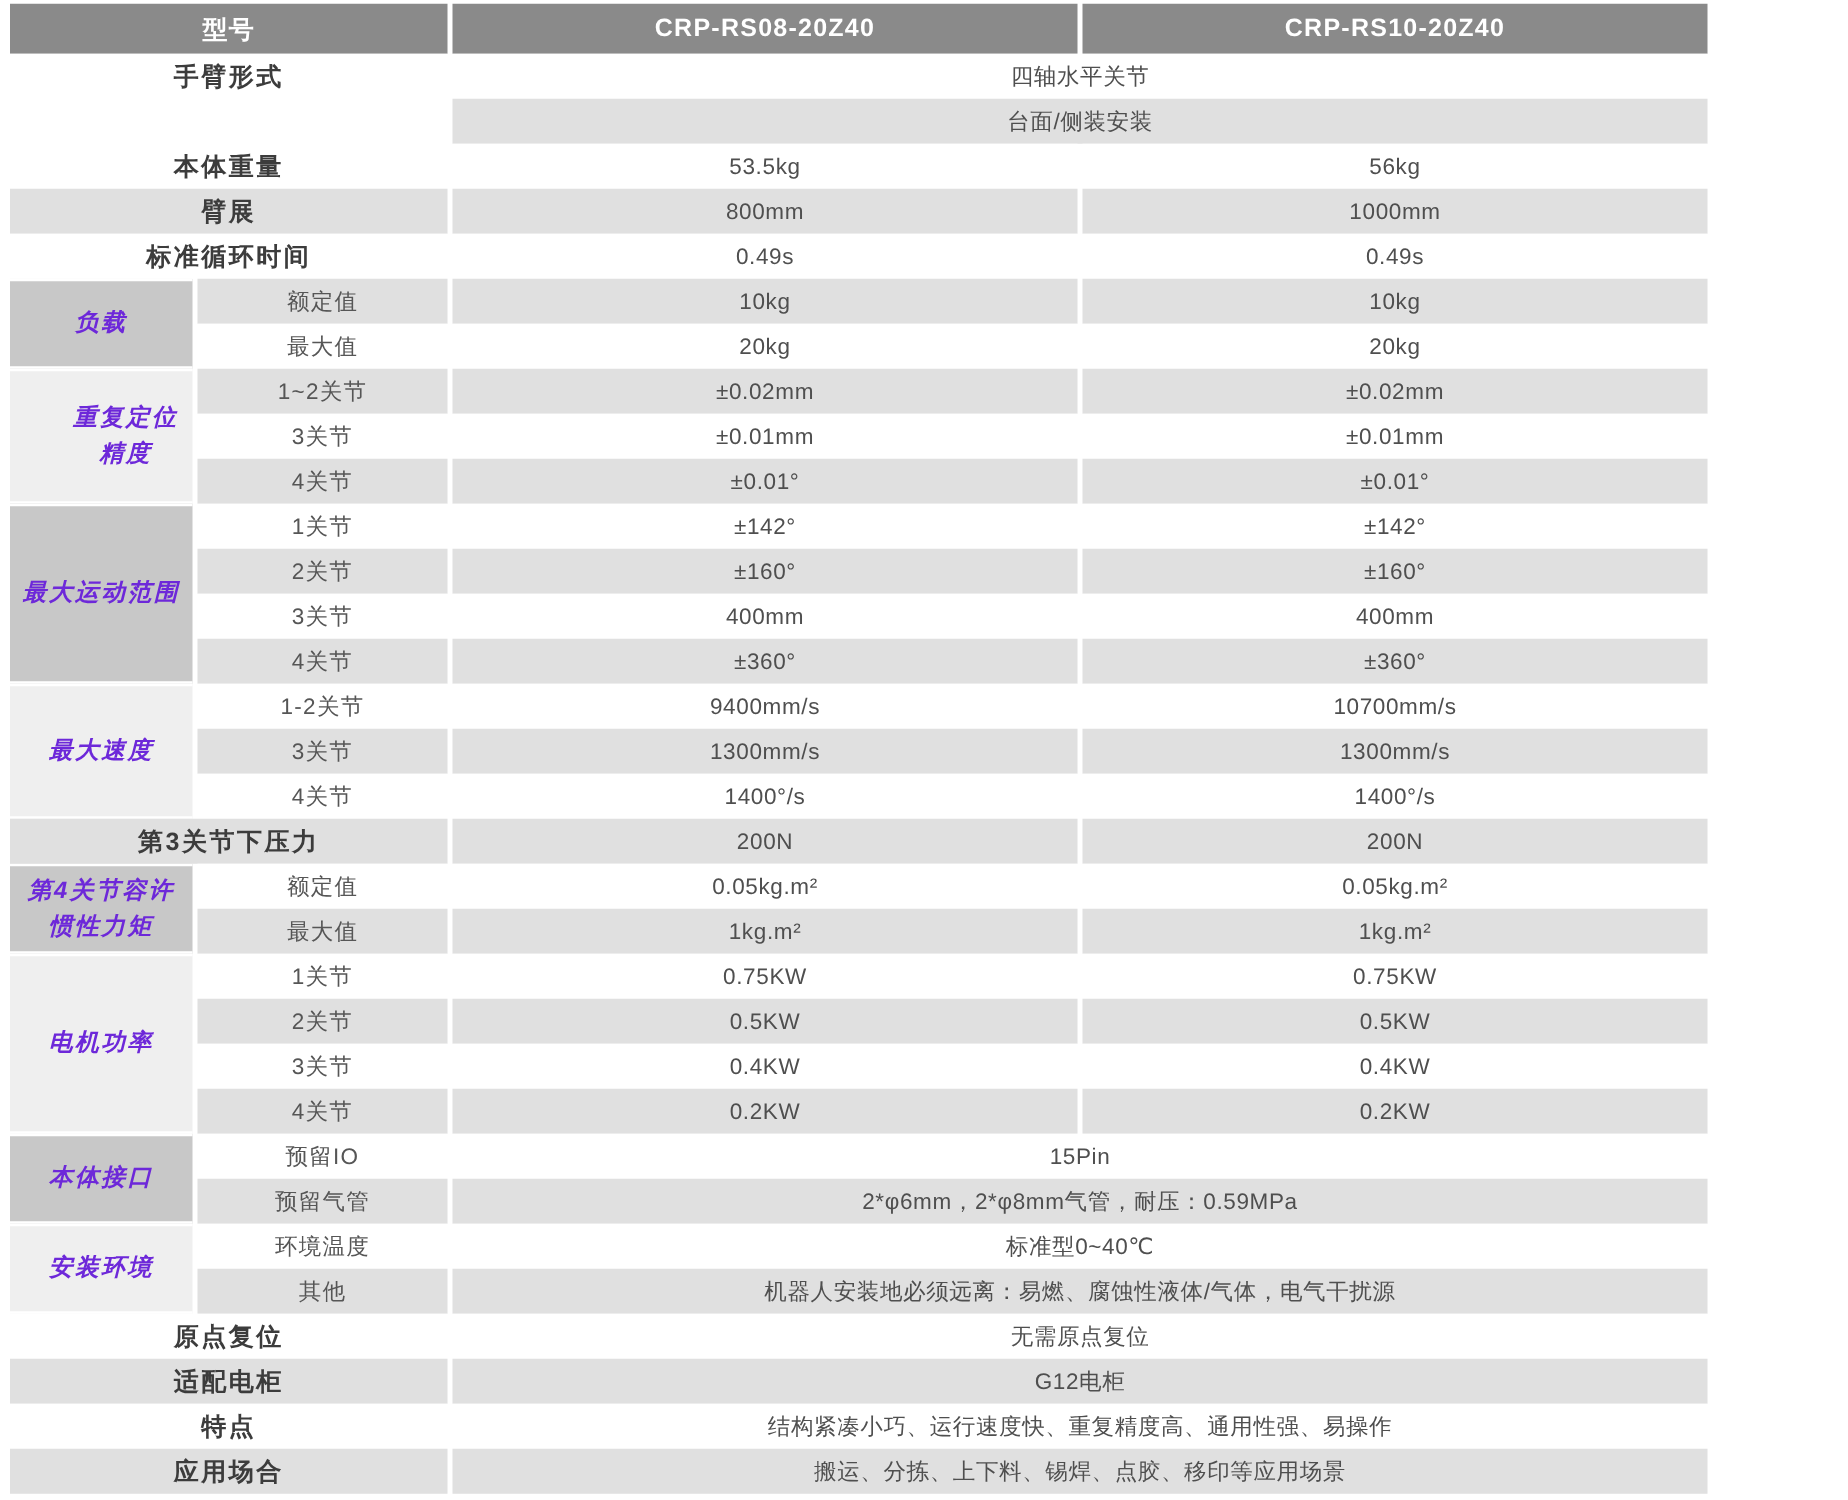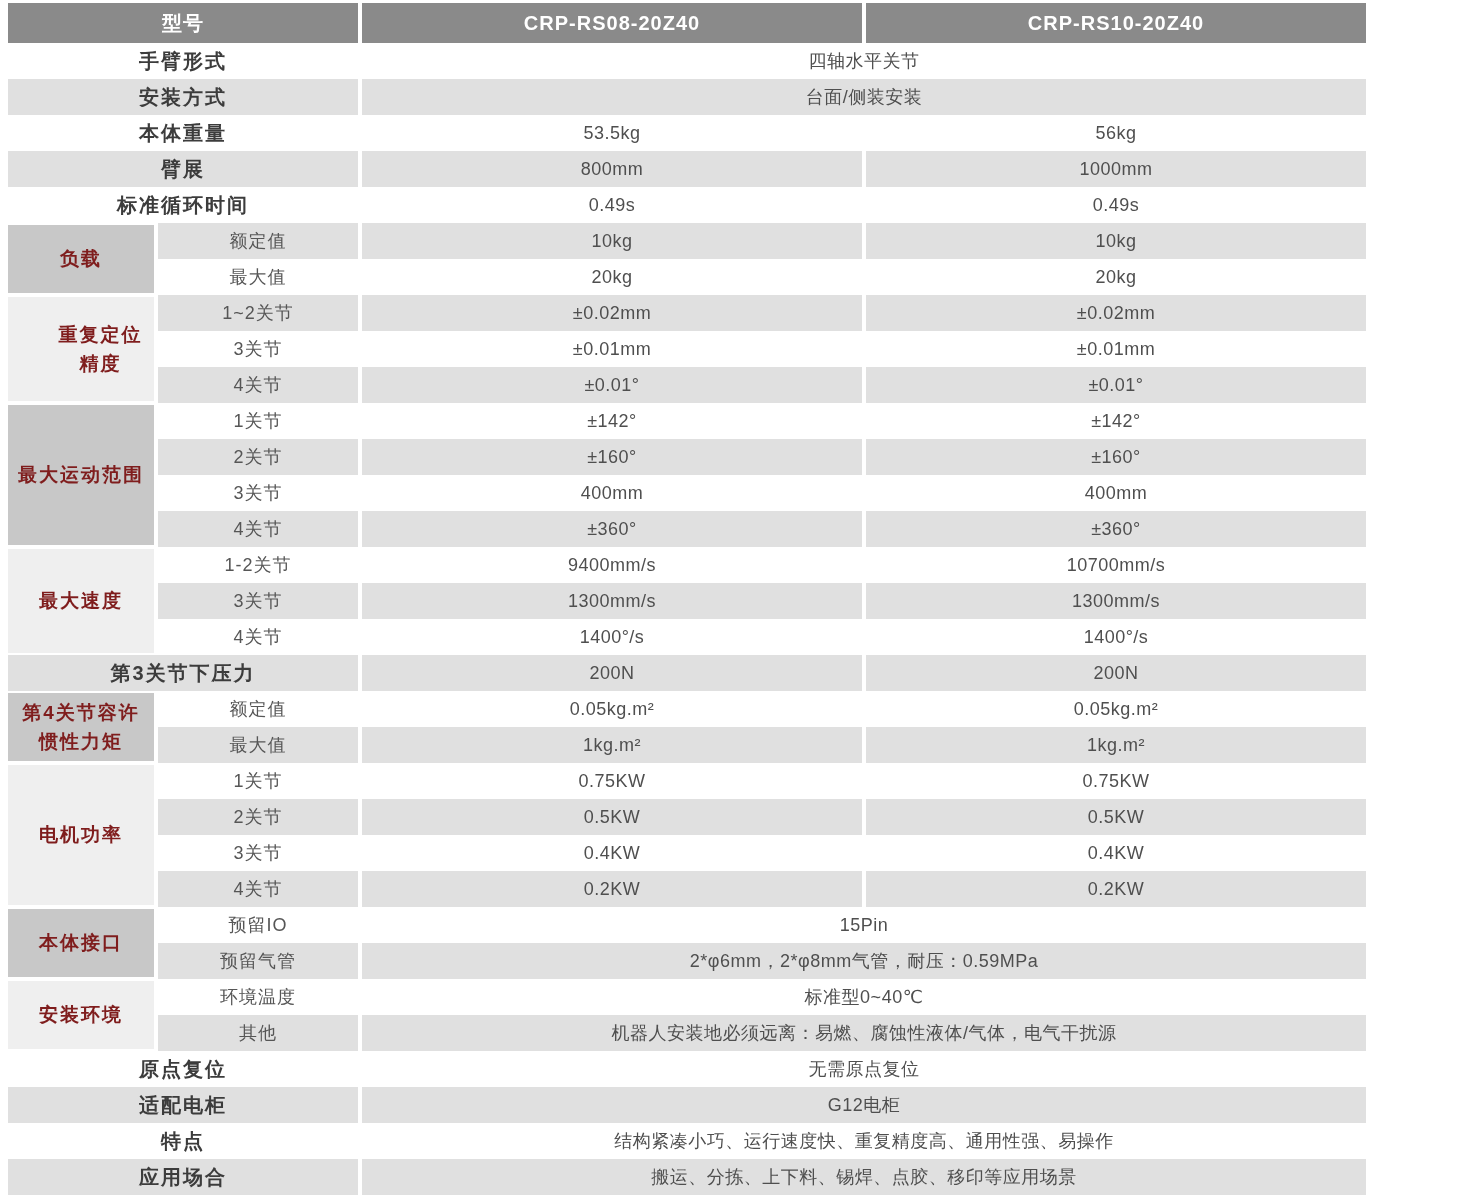--- a/index.html
+++ b/index.html
@@ -51,27 +51,28 @@
   .val {
     color: #4f4f4f;
     font-size: 18px;
     letter-spacing: 0.5px;
     background: #ffffff;
     padding: 0 10px;
   }
   .gray { background: #e0e0e0; }
   .gcell {
     font-weight: bold;
-    color: #7f1d1d;
+    color: #6d28d9;
     font-size: 19px;
     letter-spacing: 2px;
     line-height: 1.55;
     padding: 0 8px;
     border-top: 2px solid #ffffff;
     border-bottom: 2px solid #ffffff;
+    font-style: italic;
   }
   .gcell.dark { background: #c8c8c8; }
   .gcell.light { background: #efefef; }
 </style>
 </head>
 <body>
 
 <div id="spec-grid">
     <div class="hcell" style="grid-area: 1 / 1 / auto / 3;">型号</div>
     <div class="hcell" style="grid-area: 1 / 3 / auto / 4;">CRP-RS08-20Z40</div>
@@ -79,21 +80,20 @@
     <div class="gcell dark" style="grid-area: 7 / 1 / span 2 / 2;">负载</div>
     <div class="gcell light" style="grid-area: 9 / 1 / span 3 / 2; padding-left: 47px;">重复定位精度</div>
     <div class="gcell dark" style="grid-area: 12 / 1 / span 4 / 2;">最大运动范围</div>
     <div class="gcell light" style="grid-area: 16 / 1 / span 3 / 2;">最大速度</div>
     <div class="gcell dark" style="grid-area: 20 / 1 / span 2 / 2;">第4关节容许惯性力矩</div>
     <div class="gcell dark" style="grid-area: 26 / 1 / span 2 / 2;">本体接口</div>
     <div class="gcell light" style="grid-area: 22 / 1 / span 4 / 2;">电机功率</div>
     <div class="gcell light" style="grid-area: 28 / 1 / span 2 / 2;">安装环境</div>
     <div class="rlabel" style="grid-area: 2 / 1 / auto / 3;">手臂形式</div>
     <div class="val" style="grid-area: 2 / 3 / auto / 5;">四轴水平关节</div>
-    <div class="rlabel gray" style="grid-area: 3 / 1 / auto / 3;">安装方式</div>
     <div class="val gray" style="grid-area: 3 / 3 / auto / 5;">台面/侧装安装</div>
     <div class="rlabel" style="grid-area: 4 / 1 / auto / 3;">本体重量</div>
     <div class="val" style="grid-area: 4 / 3 / auto / 4;">53.5kg</div>
     <div class="val" style="grid-area: 4 / 4 / auto / 5;">56kg</div>
     <div class="rlabel gray" style="grid-area: 5 / 1 / auto / 3;">臂展</div>
     <div class="val gray" style="grid-area: 5 / 3 / auto / 4;">800mm</div>
     <div class="val gray" style="grid-area: 5 / 4 / auto / 5;">1000mm</div>
     <div class="rlabel" style="grid-area: 6 / 1 / auto / 3;">标准循环时间</div>
     <div class="val" style="grid-area: 6 / 3 / auto / 4;">0.49s</div>
     <div class="val" style="grid-area: 6 / 4 / auto / 5;">0.49s</div>

